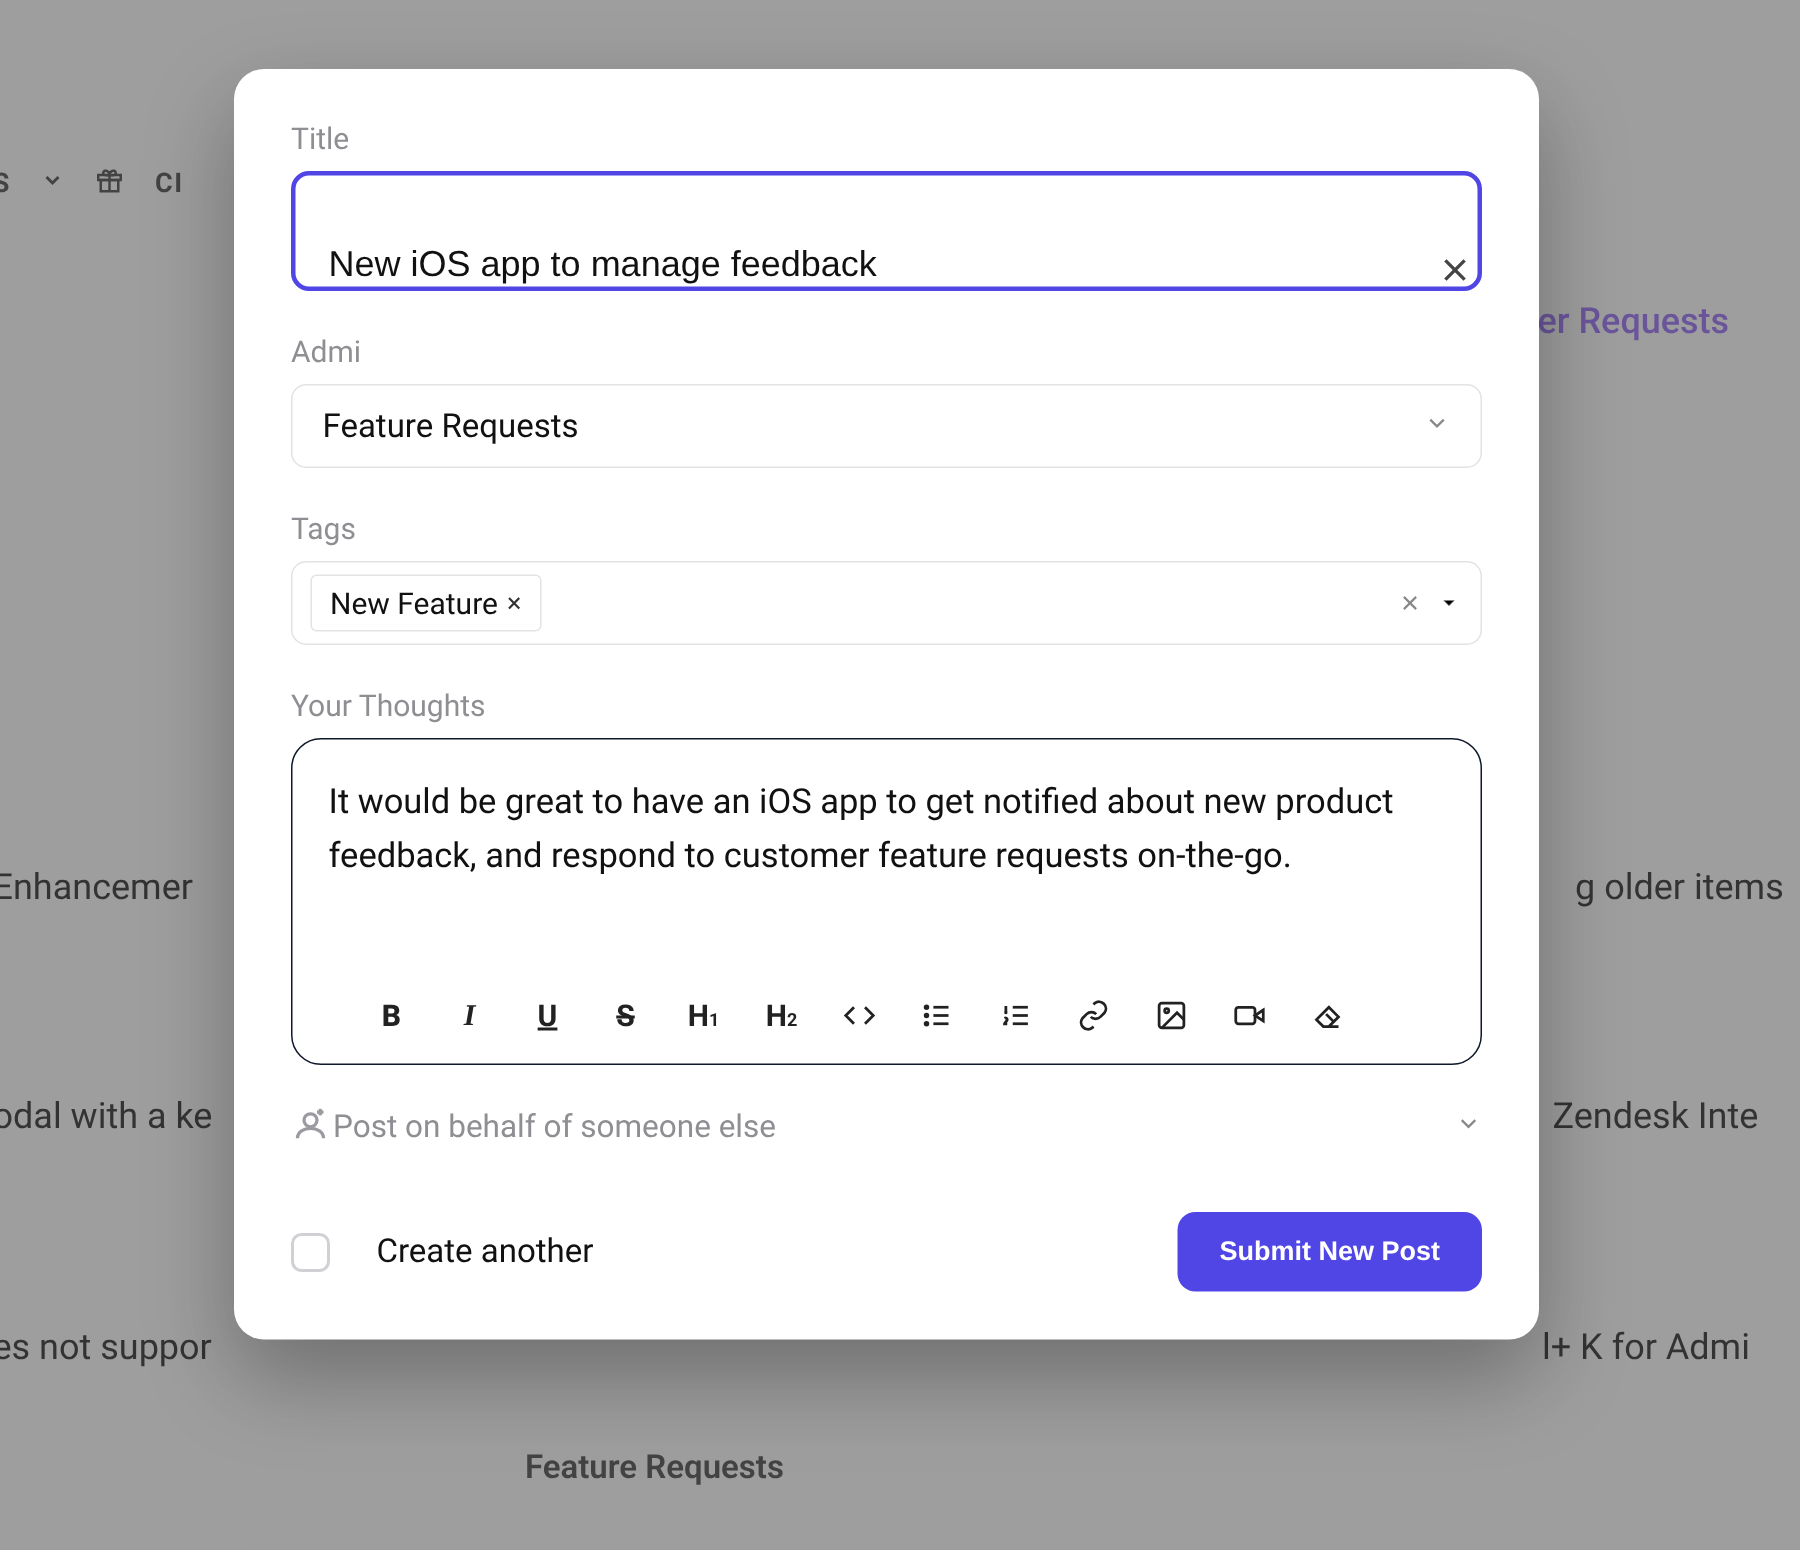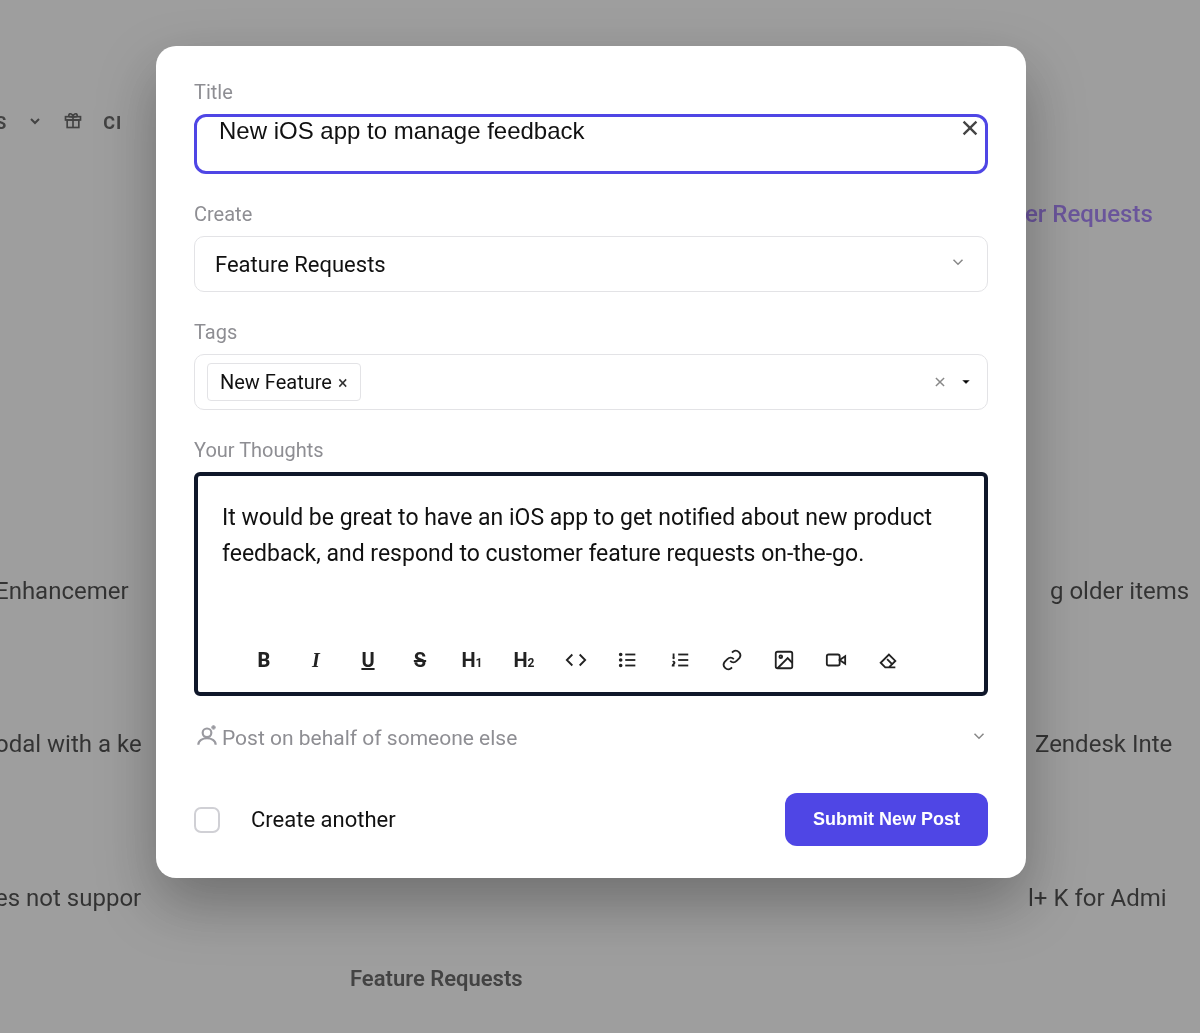--- a/index.html
+++ b/index.html
@@ -76,25 +76,25 @@
   .close-x svg { width:22px; height:22px; stroke:#555; }
 
   .field-label {
     font-size: 20px;
     color: #8e8e93;
     margin-bottom: 10px;
   }
 
   .title-input-wrap {
     display:flex;
-    align-items:flex-start;
+    align-items:flex-end;
     border: 3px solid #4f46e5;
     border-radius: 12px;
     padding: 0 4px 0 22px;
-    height: 60px;
+    height: 80px;
     margin-bottom: 28px;
   }
   .title-input {
     flex:1;
     border:none;
     outline:none;
     font-size: 24px;
     color:#111;
     background:transparent;
   }
@@ -141,22 +141,22 @@
     position:absolute;
     right:14px;
     display:flex;
     gap:12px;
     align-items:center;
   }
   .tags-actions .mini { cursor:pointer; color:#888; display:flex; }
   .tags-actions svg { width:14px; height:14px; stroke:#888; }
 
   .editor-box {
-    border: 4px solid #0f172a;
-    border-radius: 6px;
+    border: 1px solid #0f172a;
+    border-radius: 20px;
     padding: 24px 24px 12px 24px;
     margin-bottom: 26px;
   }
   .editor-content {
     font-size: 23px;
     line-height: 1.55;
     color:#111;
     min-height: 120px;
     outline:none;
     margin-bottom: 20px;
@@ -259,21 +259,21 @@
   <div class="title-input-wrap">
     <input class="title-input" value="New iOS app to manage feedback" style="">
     <div class="title-clear">
       <svg viewBox="0 0 24 24" fill="none" stroke-width="2.5">
           <line x1="5" y1="5" x2="19" y2="19"></line>
           <line x1="19" y1="5" x2="5" y2="19"></line>
         </svg>
     </div>
   </div>
 
-  <div class="field-label">Create</div>
+  <div class="field-label">Admi</div>
   <div class="select-box">
     <span class="select-value">Feature Requests</span>
     <span class="chev">
       <svg viewBox="0 0 24 24">
           <polyline points="6 9 12 15 18 9"></polyline>
         </svg>
     </span>
   </div>
 
   <div class="field-label">Tags</div>

